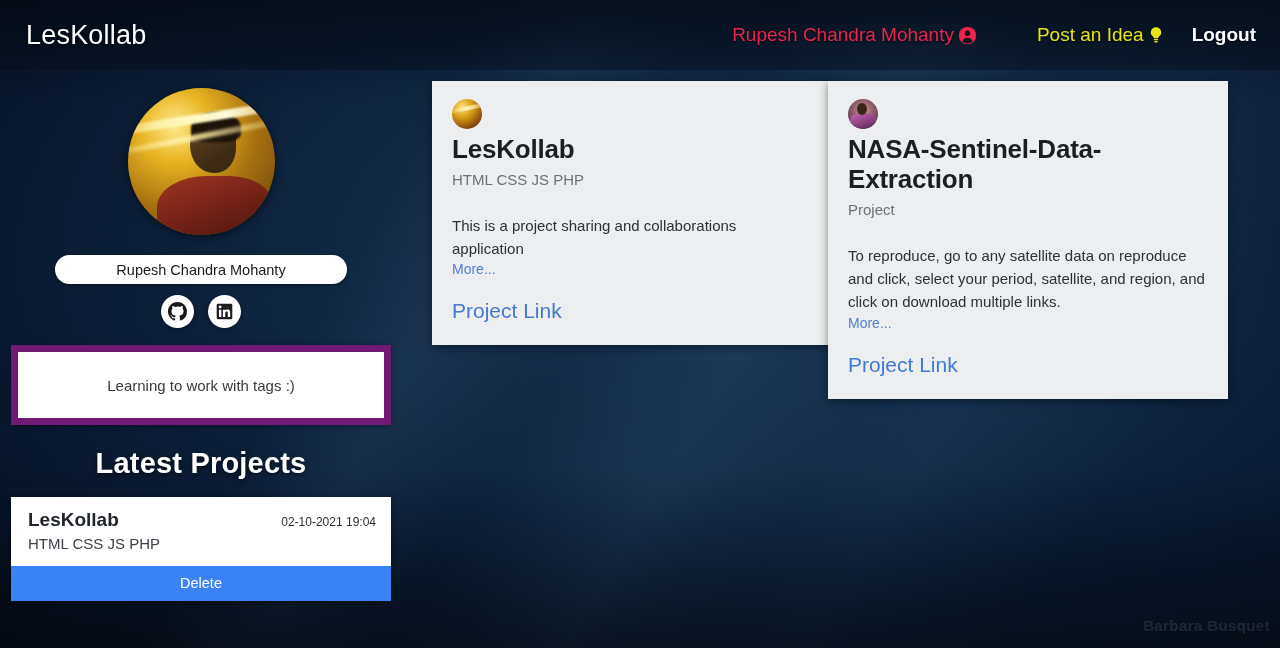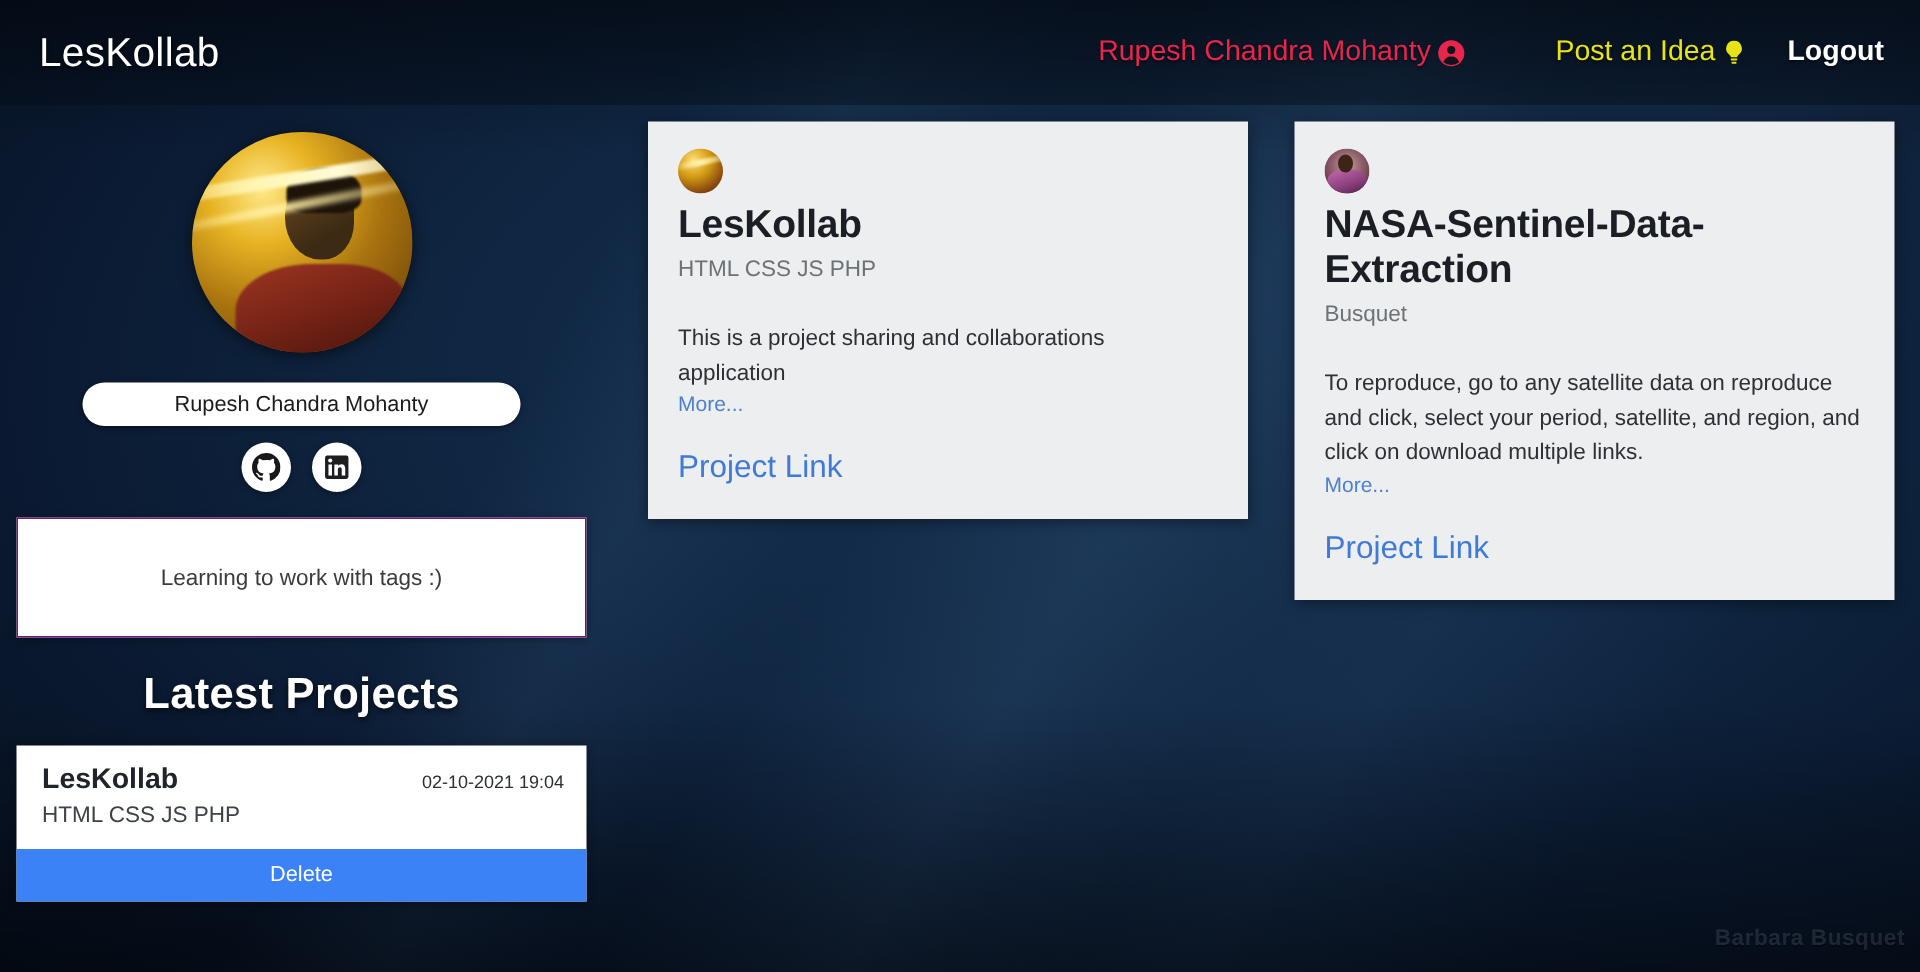--- a/index.html
+++ b/index.html
@@ -211,21 +211,21 @@
     cursor: pointer;
     box-shadow: 0 1px 4px rgba(0,0,0,0.4);
   }
   .social-btn svg { display: block; }
 
   #tagline-box {
     margin: 17px auto 0;
     width: 380px;
     height: 80px;
     background: #ffffff;
-    border: 1px solid #701a75;
+    border: 7px solid #701a75;
     display: flex;
     align-items: center;
     justify-content: center;
     color: #3b3b3b;
     font-size: 15px;
     box-shadow: 0 1px 5px rgba(0,0,0,0.35);
   }
 
   #latest-title {
     margin-top: 22px;
@@ -280,21 +280,21 @@
   }
 
   
   .project-card {
     position: absolute;
     background: #eceeef;
     padding: 18px 22px 22px 20px;
     box-shadow: 0 2px 9px rgba(0,0,0,0.45);
   }
   #card-1 { left: 432px; top: 11px; width: 400px; }
-  #card-2 { left: 863px; top: 11px; width: 400px; }
+  #card-2 { left: 828px; top: 11px; width: 400px; }
 
   .card-avatar {
     width: 30px; height: 30px;
     border-radius: 50%;
     overflow: hidden;
     position: relative;
     margin-bottom: 6px;
   }
   .card-avatar.gold .bg {
     position: absolute; inset: 0;
@@ -481,21 +481,21 @@
     <a class="card-link">Project Link</a>
   </div>
 
   <div class="project-card" id="card-2">
     <div class="card-avatar person">
       <div class="bg"></div>
       <div class="accent"></div>
       <div class="head"></div>
     </div>
     <div class="card-title">NASA-Sentinel-Data-Extraction</div>
-    <div class="card-stack">Busquet</div>
+    <div class="card-stack">Project</div>
     <div class="card-desc">To reproduce, go to any satellite data on reproduce and click, select your period, satellite, and region, and click on download multiple links.</div>
     <a class="card-more">More...</a>
     <br>
     <a class="card-link">Project Link</a>
   </div>
 
 </div>
 
 <div id="watermark">Barbara Busquet</div>
 

